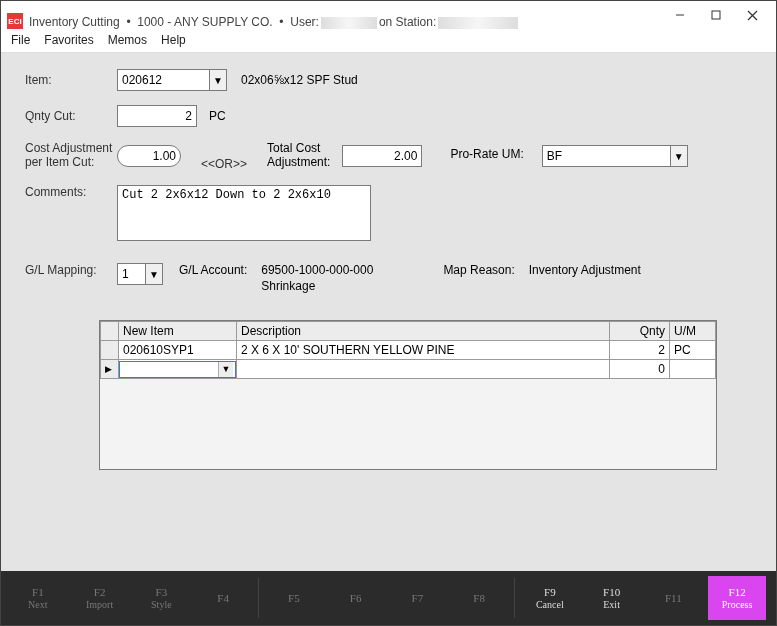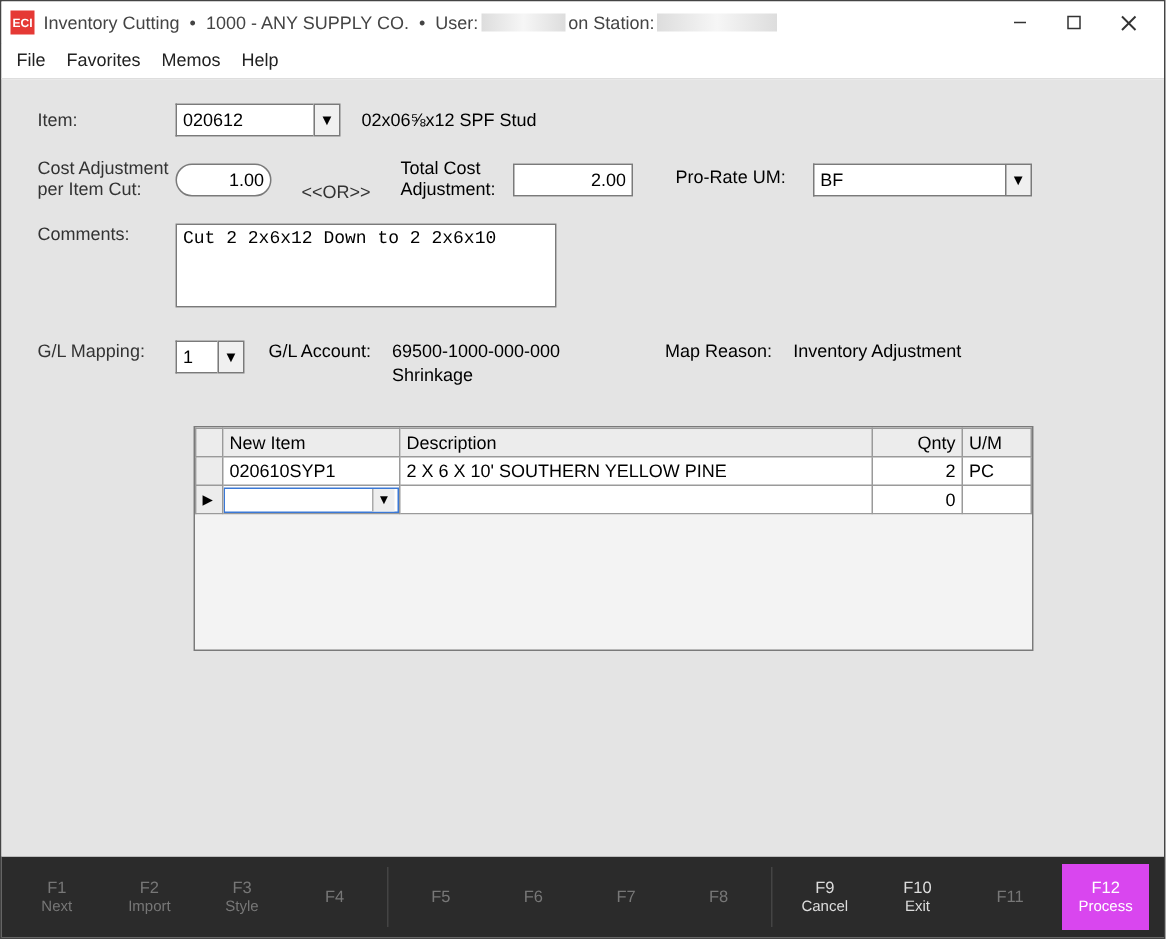--- a/index.html
+++ b/index.html
@@ -1,45 +1,45 @@
 <!DOCTYPE html>
 <html><head>
 <meta charset="utf-8">
 <style>
   * { box-sizing: border-box; margin: 0; padding: 0; }
   body { font-family: "Segoe UI", Tahoma, Arial, sans-serif; font-size: 12px; background: #888; }
   .window { width: 777px; height: 626px; background: #fff; border: 1px solid #444; position: relative; display: flex; flex-direction: column; }
-  .titlebar { display: flex; align-items: center; height: 28px; padding: 0 6px; background: #fff; color: #444; }
+  .titlebar { display: flex; align-items: flex-end; height: 28px; padding: 0 6px; background: #fff; color: #444; }
   .titlebar .logo { width: 16px; height: 16px; background: #e53935; color: #fff; font-size: 8px; font-weight: bold; display:flex; align-items:center; justify-content:center; margin-right: 6px; }
   .titlebar .tt { flex: 0 0 auto; white-space: pre; }
   .titlebar .redact { display:inline-block; width:56px; height:12px; background: linear-gradient(90deg,#ddd,#f6f6f6,#ddd); vertical-align:middle; margin: 0 2px;}
   .titlebar .spacer { flex: 1 1 auto; }
   .winbtn { width: 36px; height: 28px; display:flex; align-items:center; justify-content:center; font-size: 14px; color: #333; }
   .winbtn svg { stroke:#333; }
   .menubar { display: flex; gap: 14px; padding: 4px 10px 6px 10px; background: #fff; color: #222; border-bottom: 1px solid #ddd; height: 24px; align-items:center;}
   .menuitem { cursor: default; }
   .form-area { flex: 1 1 auto; background: #e4e4e4; padding: 16px 24px 8px 24px; position: relative; }
   .row { display: flex; align-items: center; margin-bottom: 14px; }
   .lbl { width: 92px; color: #333; }
   input[type=text], select { font-family: inherit; font-size: 12px; border: 1px solid #7a7a7a; background: #fff; padding: 2px 4px; height: 22px; }
   .combo { display:flex; }
   .combo input { border-right: none; }
   .combo .dd { width: 18px; height:22px; border:1px solid #7a7a7a; background:#f0f0f0; display:flex; align-items:center; justify-content:center; font-size:10px;}
   .desc-text { margin-left: 14px; }
   .right-align { text-align: right; }
   textarea { font-family: "Courier New", monospace; font-size: 12px; border: 1px solid #7a7a7a; resize: none; padding: 2px 4px; }
   .or-text { margin: 0 20px; color: #333; }
-  .grid-wrap { margin-top: 26px; border: 1px solid #7a7a7a; background: #f3f3f3; height: 150px; width: 560px; margin-left: 104px; }
+  .grid-wrap { margin-top: 26px; border: 1px solid #7a7a7a; background: #f3f3f3; height: 150px; width: 618px; margin-left: 74px; }
   table.grid { border-collapse: collapse; width: 100%; background: #fff; table-layout: fixed; }
   table.grid th, table.grid td { border: 1px solid #9a9a9a; padding: 2px 4px; font-weight: normal; text-align: left; height: 19px; overflow: hidden; white-space: nowrap; }
   table.grid th { background: #ececec; }
   .rowhdr { width: 18px; background:#ececec !important; text-align:center;}
   .grid-body { background:#f3f3f3; height: calc(100% - 60px); }
   .fnbar { height: 54px; background: #2b2b2b; display: flex; align-items: center; }
-  .fnbtn { height: 40px; width: 54px; margin: 0 4px; display:flex; flex-direction:column; align-items:center; justify-content:center; color:#777; font-size: 11px; border: none; background: transparent; }
+  .fnbtn { height: 40px; width: 54px; margin: 0 4px; display:flex; flex-direction:column; align-items:center; justify-content:center; color:#777; font-size: 11px; border: none; background: transparent; font-family: Liberation Serif, serif; }
   .fnbtn.active { color: #ddd; }
   .fnbtn.process { background:#d946ef; color:#fff; width: 58px; height: 44px;}
   .fnbtn .k { font-size: 11px; line-height: 1.1; }
   .fnbtn .t { font-size: 10px; line-height: 1.1; }
   .sep { width: 1px; height: 40px; background:#444; margin: 0 4px; }
   .gl-acc-line2 { margin-left: 0px; }
   .cell-input { border:1px solid #3a78d6; width:100%; height:17px; padding:0 2px; display:flex;}
   .cell-input .dd { margin-left:auto; width:15px; background:#eee; border-left:1px solid #aaa; display:flex;align-items:center;justify-content:center;font-size:9px;}
 </style>
 </head>
@@ -87,20 +87,25 @@
 
     <div class="row">
       <span class="lbl">Item:</span>
       <div class="combo">
         <input type="text" style="width: 92px;" value="020612">
         <div class="dd">▼</div>
       </div>
       <span class="desc-text">02x06⅝x12 SPF Stud</span>
     </div>
 
+    <div class="row">
+      <span class="lbl">Qnty Cut:</span>
+      <input type="text" class="right-align" style="width: 80px;" value="2">
+      <span style="margin-left:12px">PC</span>
+    </div>
 
     <div class="row" style="align-items:flex-start">
       <div class="lbl" style="line-height:1.2">
         <div>Cost Adjustment</div>
         <div>per Item Cut:</div>
       </div>
       <input type="text" class="right-align" style="width: 64px; margin-top: 4px; border-radius: 11px;" value="1.00">
       <span class="or-text" style="margin-top:16px">&lt;&lt;OR&gt;&gt;</span>
       <div style="line-height:1.2">
         <div>Total Cost</div>

